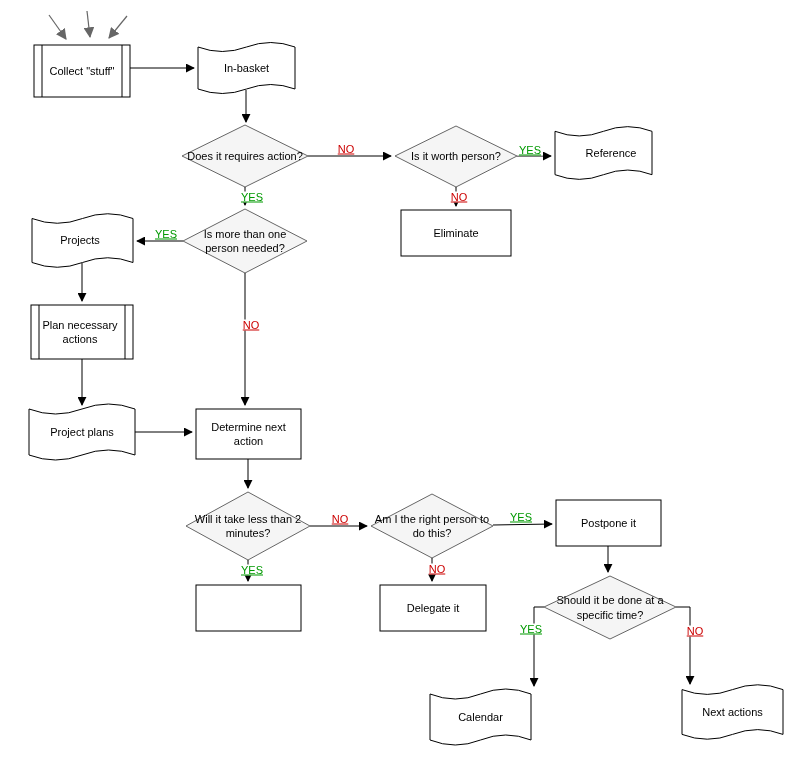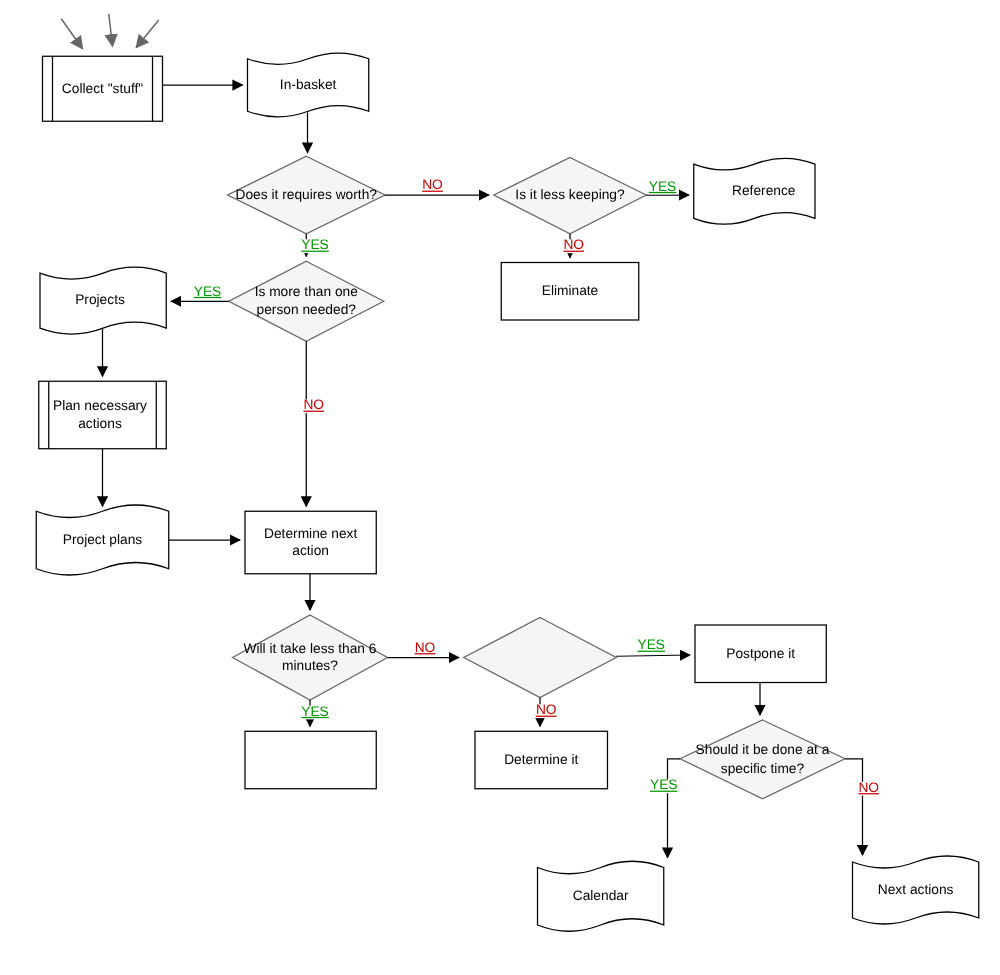--- a/index.html
+++ b/index.html
@@ -89,31 +89,32 @@
     <path d="M310,526 L367,526" stroke="#000000" fill="none" marker-end="url(#arw)"></path>
     <path d="M432,558 L432,581" stroke="#000000" fill="none" marker-end="url(#arw)"></path>
     <path d="M493,525 L552,524" stroke="#000000" fill="none" marker-end="url(#arw)"></path>
     <path d="M608,546 L608,572" stroke="#000000" fill="none" marker-end="url(#arw)"></path>
     <path d="M544,607 L534,607 L534,686" stroke="#000000" fill="none" marker-end="url(#arw)"></path>
     <path d="M676,607 L690,607 L690,684" stroke="#000000" fill="none" marker-end="url(#arw)"></path>
   </svg>
 
   <div class="node-label" style="left:42px;top:45px;width:80px;height:52px">Collect "stuff"</div>
   <div class="node-label" style="left:198px;top:44px;width:97px;height:48px">In-basket</div>
-  <div class="node-label" style="left:180px;top:125px;width:130px;height:62px">Does it requires worth?</div>
-  <div class="node-label" style="left:394px;top:126px;width:124px;height:61px">Is it less keeping?</div>
+  <div class="node-label" style="left:180px;top:125px;width:130px;height:62px">Does it requires action?</div>
+  <div class="node-label" style="left:394px;top:126px;width:124px;height:61px">Is it worth person?</div>
   <div class="node-label" style="left:555px;top:126px;width:112px;height:54px">Reference</div>
   <div class="node-label" style="left:401px;top:210px;width:110px;height:46px">Eliminate</div>
   <div class="node-label" style="left:190px;top:209px;width:110px;height:64px">Is more than one person needed?</div>
   <div class="node-label" style="left:32px;top:213px;width:96px;height:54px">Projects</div>
   <div class="node-label" style="left:40px;top:305px;width:80px;height:54px">Plan necessary actions</div>
   <div class="node-label" style="left:29px;top:403px;width:106px;height:58px">Project plans</div>
   <div class="node-label" style="left:206px;top:409px;width:85px;height:50px">Determine next action</div>
-  <div class="node-label" style="left:194px;top:492px;width:108px;height:68px">Will it take less than 6 minutes?</div>
-  <div class="node-label" style="left:380px;top:585px;width:106px;height:46px">Determine it</div>
+  <div class="node-label" style="left:194px;top:492px;width:108px;height:68px">Will it take less than 2 minutes?</div>
+  <div class="node-label" style="left:368px;top:494px;width:128px;height:64px">Am I the right person to do this?</div>
+  <div class="node-label" style="left:380px;top:585px;width:106px;height:46px">Delegate it</div>
   <div class="node-label" style="left:556px;top:500px;width:105px;height:46px">Postpone it</div>
   <div class="node-label" style="left:551px;top:576px;width:118px;height:63px">Should it be done at a specific time?</div>
   <div class="node-label" style="left:430px;top:688px;width:101px;height:58px">Calendar</div>
   <div class="node-label" style="left:682px;top:684px;width:101px;height:56px">Next actions</div>
 
   <div class="edge-label" style="left: 346px; top: 149px; color: rgb(204, 0, 0);">NO</div>
   <div class="edge-label" style="left: 252px; top: 197px; color: rgb(0, 153, 0);">YES</div>
   <div class="edge-label" style="left: 530px; top: 150px; color: rgb(0, 153, 0);">YES</div>
   <div class="edge-label" style="left: 459px; top: 197px; color: rgb(204, 0, 0);">NO</div>
   <div class="edge-label" style="left: 166px; top: 234px; color: rgb(0, 153, 0);">YES</div>

